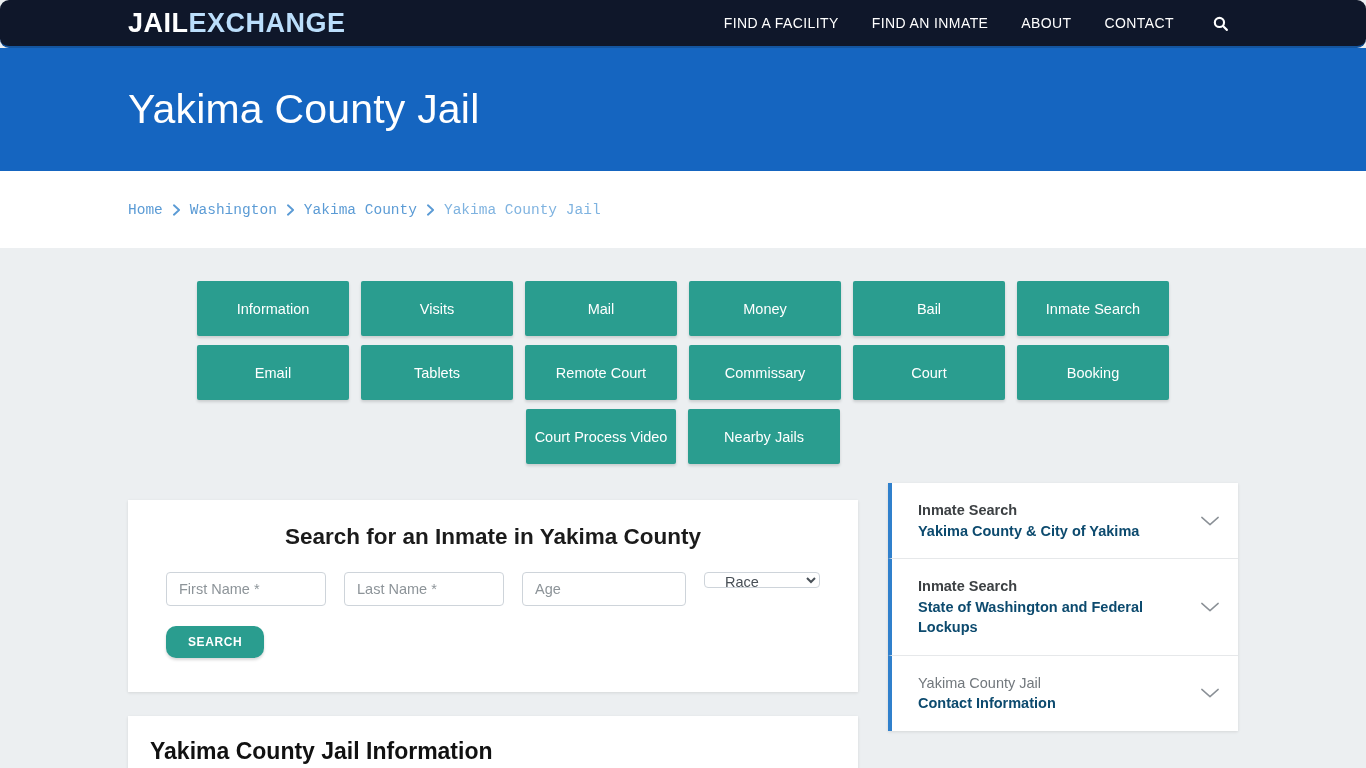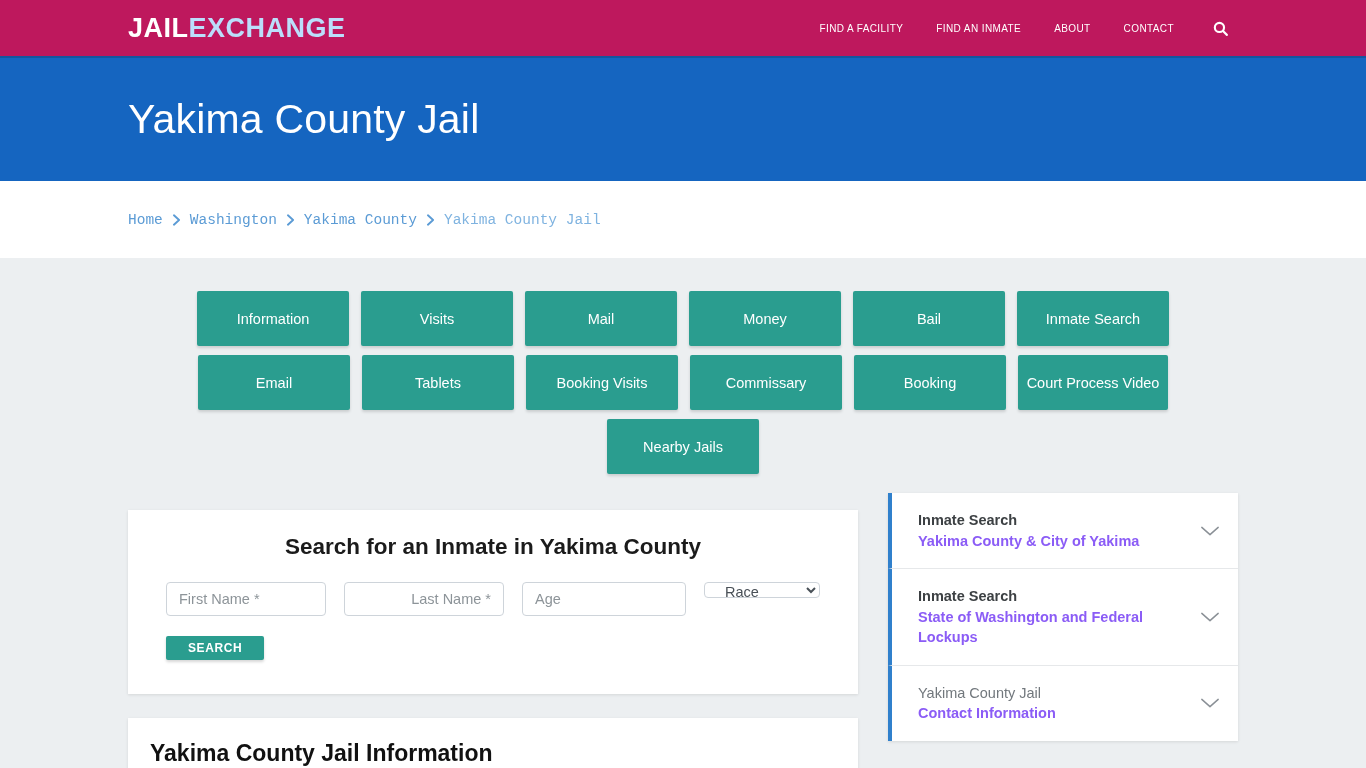--- a/index.html
+++ b/index.html
@@ -7,46 +7,47 @@
     width: 1366px;
     height: 768px;
     overflow: hidden;
     background: #eceff1;
     font-family: "Liberation Sans", sans-serif;
     -webkit-font-smoothing: antialiased;
   }
 
   
   .topnav {
-    height: 58px;
-    background: #be185d;
+    height: 48px;
+    background: #0f172a;
     display: flex;
     align-items: center;
     padding: 0 22px 0 128px;
     border-bottom: 2px solid #14559f;
     position: relative;
+    border-radius: 9px;
   }
   .logo {
     font-size: 27px;
     font-weight: bold;
     letter-spacing: 0.5px;
     line-height: 1;
     white-space: nowrap;
   }
   .logo .jail { color: #ffffff; }
   .logo .exchange { color: #bbdefb; }
   .nav-right {
     margin-left: auto;
     display: flex;
     align-items: center;
     gap: 33px;
   }
   .nav-link {
     color: #ffffff;
-    font-size: 10px;
+    font-size: 14px;
     letter-spacing: 0.4px;
     text-decoration: none;
     white-space: nowrap;
     cursor: pointer;
   }
   .nav-search-icon {
     color: #fff;
     display: flex;
     align-items: center;
     cursor: pointer;
@@ -161,41 +162,41 @@
     border-radius: 4px;
     padding: 0 12px;
     font-size: 14.5px;
     color: #495057;
     background: #ffffff;
     font-family: "Liberation Sans", sans-serif;
     outline: none;
   }
   .fld::placeholder { color: #8d9499; }
   .fld-first { width: 160px; }
-  .fld-last  { width: 160px; text-align: right; }
+  .fld-last  { width: 160px; }
   .fld-age   { width: 164px; }
   .sel-race {
     width: 162px;
     height: 16px;
     border: 1px solid #ced4da;
     border-radius: 4px;
     padding: 0 16px;
     font-size: 14.5px;
     color: #495057;
     background: #ffffff;
     font-family: "Liberation Sans", sans-serif;
     cursor: pointer;
   }
   .searchbtn {
     margin: 20px 0 0 18px;
     background: #2a9d8f;
     color: #ffffff;
     border: none;
-    border-radius: 2px;
-    height: 24px;
+    border-radius: 10px;
+    height: 32px;
     padding: 0 22px;
     font-size: 12px;
     font-weight: bold;
     letter-spacing: 0.6px;
     cursor: pointer;
     box-shadow: 0 2px 3px rgba(0,0,0,0.16);
     font-family: "Liberation Sans", sans-serif;
   }
 
   .info-card {
@@ -218,21 +219,21 @@
     align-items: center;
     border-left: 4px solid #3080cc;
     border-bottom: 1px solid #e6e8ea;
     padding: 17px 18px 17px 26px;
     cursor: pointer;
     min-height: 72px;
   }
   .acc-item:last-child { border-bottom: none; }
   .acc-text { flex: 1; line-height: 1.42; }
   .acc-l1 { font-size: 14.5px; font-weight: bold; color: #3c4043; display: block; }
-  .acc-l2 { font-size: 14.5px; font-weight: bold; color: #8b5cf6; display: block; }
+  .acc-l2 { font-size: 14.5px; font-weight: bold; color: #0c4a6e; display: block; }
   .acc-item.muted-top .acc-l1 { font-weight: normal; color: #72787d; }
   .acc-chev {
     color: #8a9096;
     margin-left: 12px;
     display: flex;
     align-items: center;
   }
 </style>
 </head>
 <body>
@@ -287,22 +288,23 @@
 
   <div class="btngrid">
     <button class="gridbtn">Information</button>
     <button class="gridbtn">Visits</button>
     <button class="gridbtn">Mail</button>
     <button class="gridbtn">Money</button>
     <button class="gridbtn">Bail</button>
     <button class="gridbtn">Inmate Search</button>
     <button class="gridbtn">Email</button>
     <button class="gridbtn">Tablets</button>
-    <button class="gridbtn">Booking Visits</button>
+    <button class="gridbtn">Remote Court</button>
     <button class="gridbtn">Commissary</button>
+    <button class="gridbtn">Court</button>
     <button class="gridbtn">Booking</button>
     <button class="gridbtn wide">Court Process Video</button>
     <button class="gridbtn">Nearby Jails</button>
   </div>
 
   <div class="cols">
 
     <div class="colmain">
 
       <div class="card search-card">

